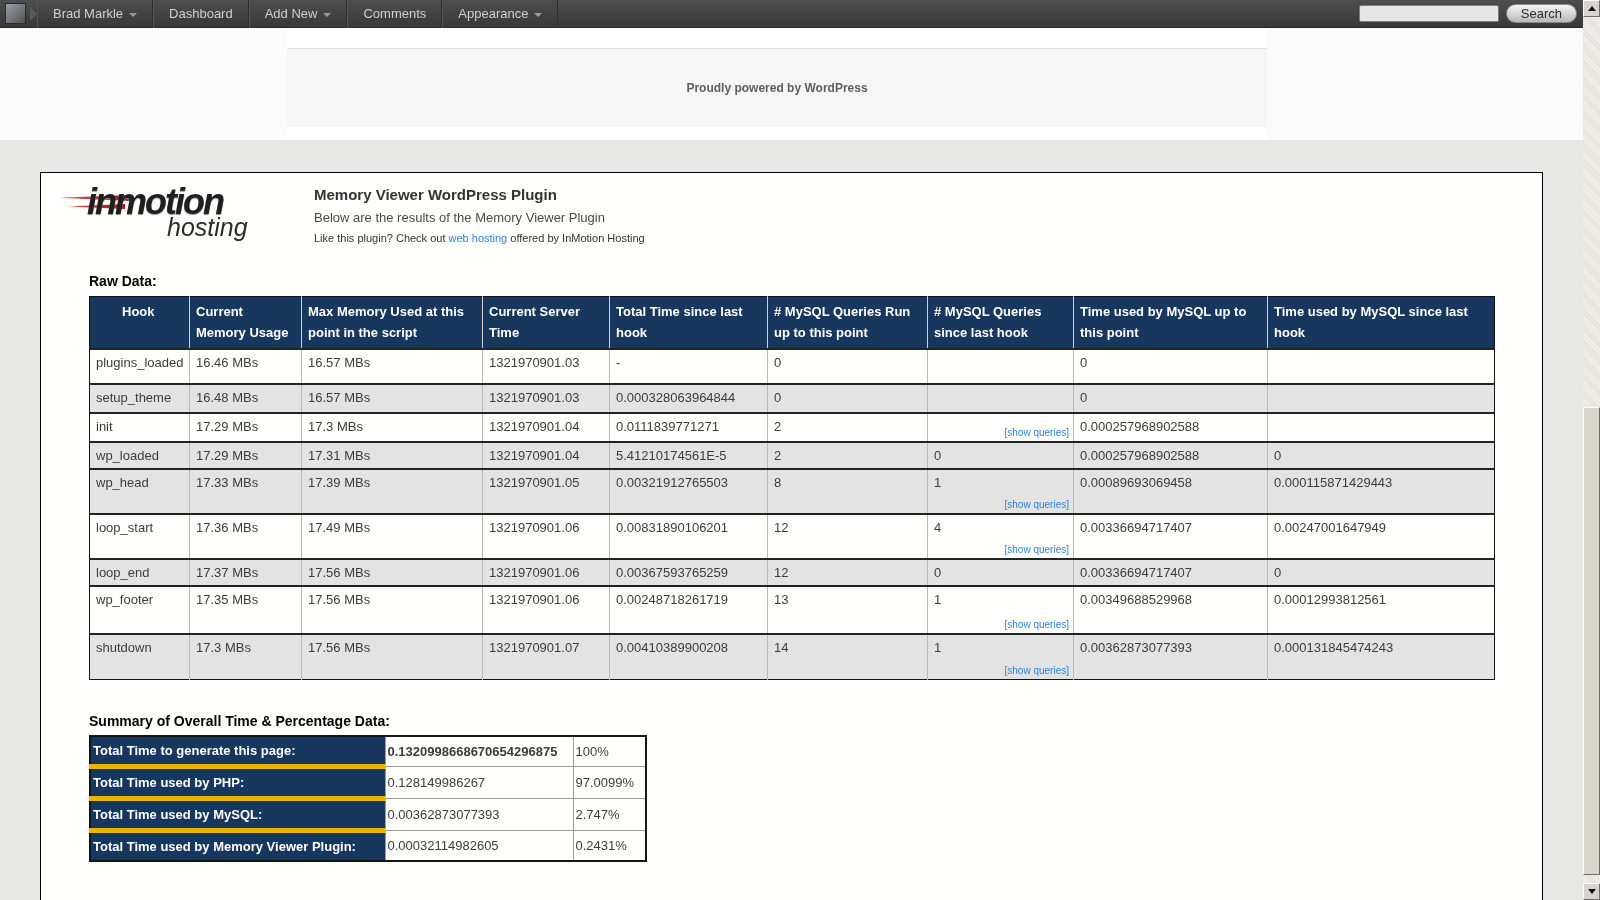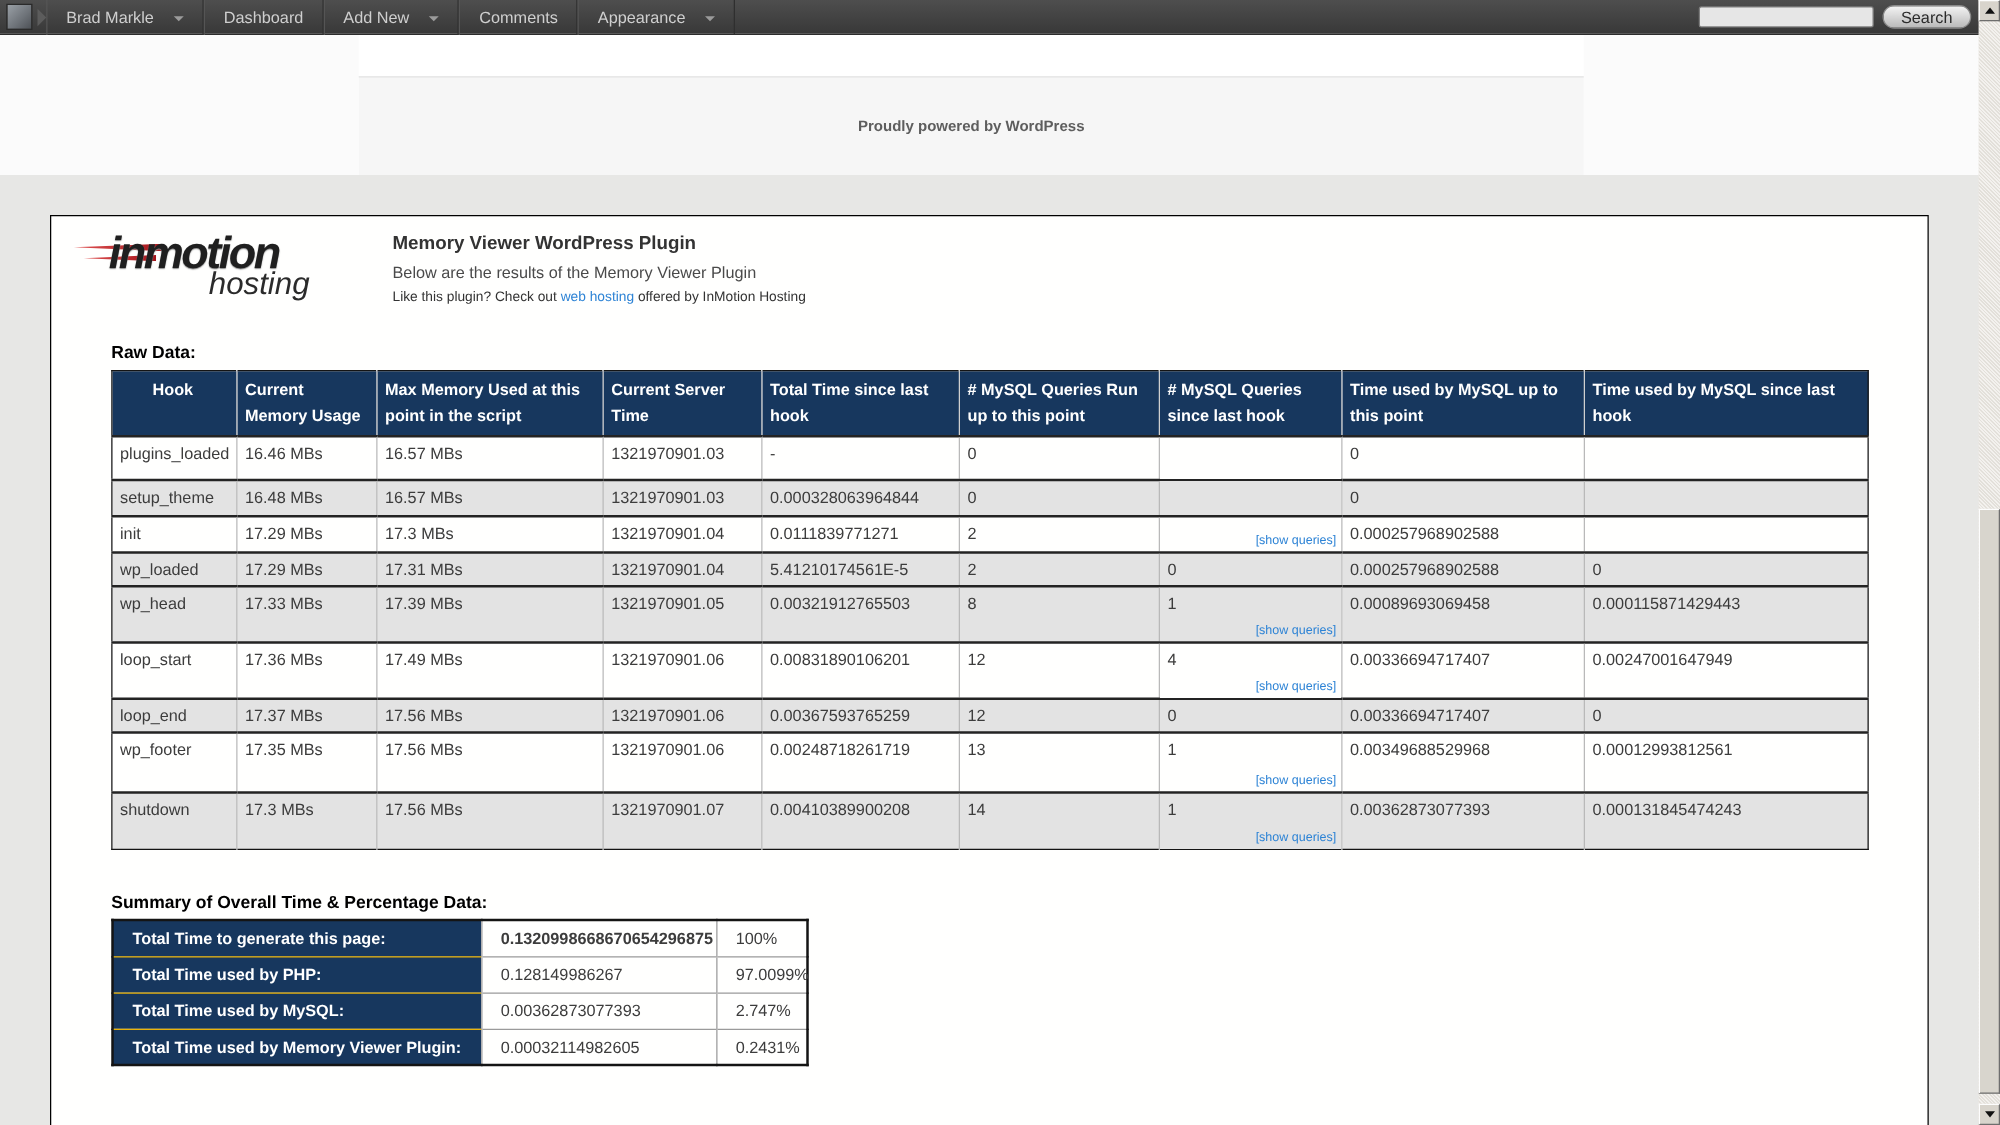--- a/index.html
+++ b/index.html
@@ -6,31 +6,31 @@
   html,body { width:1600px; height:900px; overflow:hidden; font-family:"Liberation Sans", sans-serif; background:#fbfbfb; }
 
   
   .adminbar { position:absolute; left:0; top:0; width:1600px; height:28px;
     background:linear-gradient(#4e4e4e,#383838); border-bottom:1px solid #2c2c2c;
     display:flex; align-items:center; z-index:30; }
   .avatar { width:21px; height:21px; margin-left:5px; background:linear-gradient(135deg,#9aa0a6,#6d7278 60%,#4d5156);
     border:1px solid #2a2a2a; }
   .ab-chev { width:0; height:0; margin-left:4px; border-left:7px solid #5c5c5c; border-top:7px solid transparent; border-bottom:7px solid transparent; }
   .ab-item { color:#cfcfcf; font-size:13px; line-height:28px; padding:0 15px; cursor:pointer;
-    border-left:1px solid #555; border-right:1px solid #2f2f2f; display:flex; align-items:center; gap:16px; height:28px; }
+    border-left:1px solid #555; border-right:1px solid #2f2f2f; display:flex; align-items:center; gap:6px; height:28px; }
   .ab-item:first-of-type { border-left:none; }
   .ab-arrow { width:0; height:0; border-top:4px solid #9b9b9b; border-left:4px solid transparent; border-right:4px solid transparent; margin-top:2px; }
   .ab-right { margin-left:auto; display:flex; align-items:center; gap:7px; padding-right:23px; }
   .ab-search { width:140px; height:17px; background:#e6e6e6; border:1px solid #7d7d7d; border-radius:2px; font-size:12px; padding:0 4px; }
   .ab-search-btn { height:19px; padding:0 14px; font-size:13px; color:#2b2b2b;
     background:linear-gradient(#f4f4f4,#b9b9b9); border:1px solid #8a8a8a; border-radius:10px; cursor:pointer; }
 
   
   .wp-col { position:absolute; left:287px; top:28px; width:980px; height:112px; background:#fff; }
-  .wp-footer { position:absolute; left:0; top:33px; width:100%; height:79px; background:#f6f6f6; border-top:1px solid #e2e2e2;
+  .wp-footer { position:absolute; left:0; top:20px; width:100%; height:79px; background:#f6f6f6; border-top:1px solid #e2e2e2;
     display:flex; align-items:center; justify-content:center; }
   .wp-footer span { font-size:12px; font-weight:bold; color:#5e5e5e; }
 
   
   .lower { position:absolute; left:0; top:140px; width:1600px; height:760px; background:#e7e7e5; }
 
   
   .pbox { position:absolute; left:40px; top:32px; width:1503px; height:760px; background:#fffffe; border:1px solid #000; overflow:hidden; }
   .pbox-head { display:flex; padding:8px 0 0 18px; }
   
@@ -60,22 +60,22 @@
   .rawtbl th:first-child { border-left:none;padding-left:32px; }
   .rawtbl td { font-size:13px; color:#3c3c3c; vertical-align:top; text-align:left;
     padding:5px 6px; border-left:1px solid #b9b9b9; border-top:2px solid #232323; background:#fffffe; }
   .rawtbl td:first-child { border-left:none; }
   .rawtbl tr.alt td { background:#e3e3e3; }
   .rawtbl td.qcell { position:relative; }
   .showq { position:absolute; right:4px; bottom:3px; font-size:10px; color:#2d83d5; text-decoration:none; cursor:pointer; white-space:nowrap; }
 
   
   .sumtbl { margin:6px 0 0 48px; width:556px; table-layout:fixed; border:2px solid #141414; }
-  .sumtbl td { font-size:13px; vertical-align:middle; padding:6px 15px; }
-  .sumtbl td.slabel { background:#17375e; color:#fff; font-weight:bold; border-top:1px solid #eab308; }
+  .sumtbl td { font-size:13px; vertical-align:middle; padding:6px 2px; }
+  .sumtbl td.slabel { background:#17375e; color:#fff; font-weight:bold; border-top:5px solid #eab308; }
   .sumtbl td.sval, .sumtbl td.spct { background:#fffffe; color:#3c3c3c; border-top:1px solid #9a9a9a; border-left:1px solid #9a9a9a; }
   .sumtbl tr:first-child td { border-top:none; }
   .sumtbl .boldval { font-weight:bold; color:#1c1c1c; }
 
   
   .sbar { position:absolute; right:0; top:0; width:17px; height:900px; background:#ebe8e4; z-index:40;
     background-image:repeating-linear-gradient(45deg, #f3f1ee 0 1px, #e3e0da 1px 2px); }
   .sbtn { position:absolute; left:0; width:17px; height:17px; background:#d8d4cc;
     border:1px solid; border-color:#fdfdfd #6e6e6e #6e6e6e #fdfdfd; display:flex; align-items:center; justify-content:center; cursor:pointer; }
   .sbtn.up { top:0; } .sbtn.down { bottom:0; }

